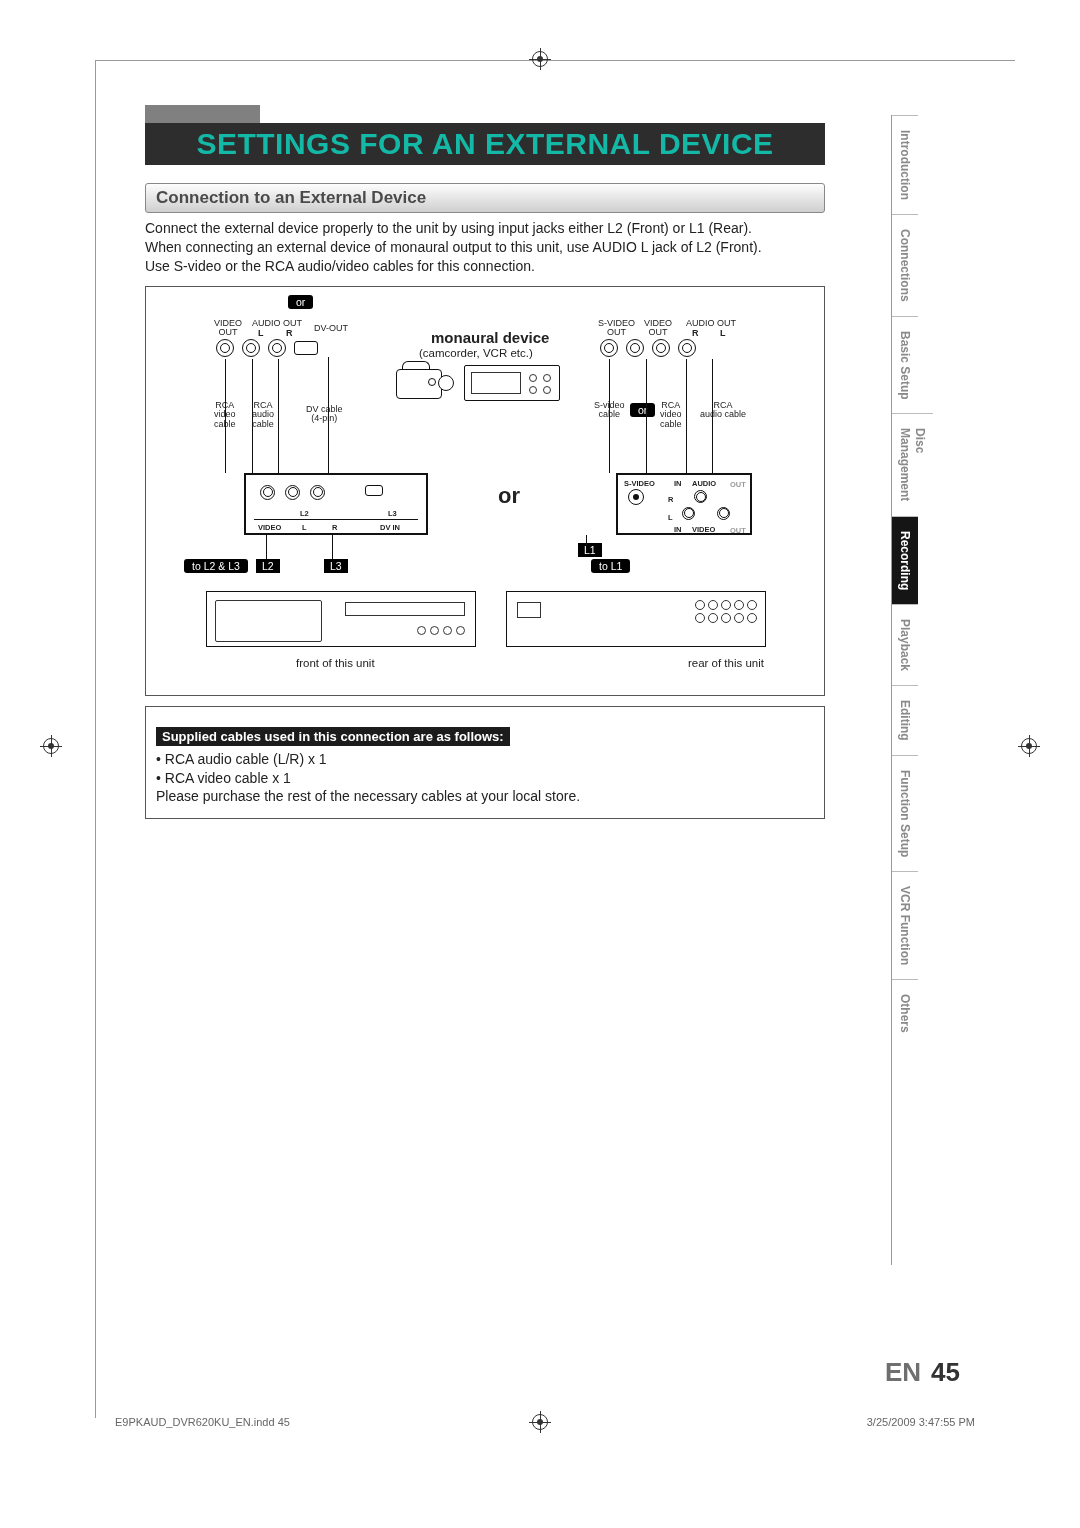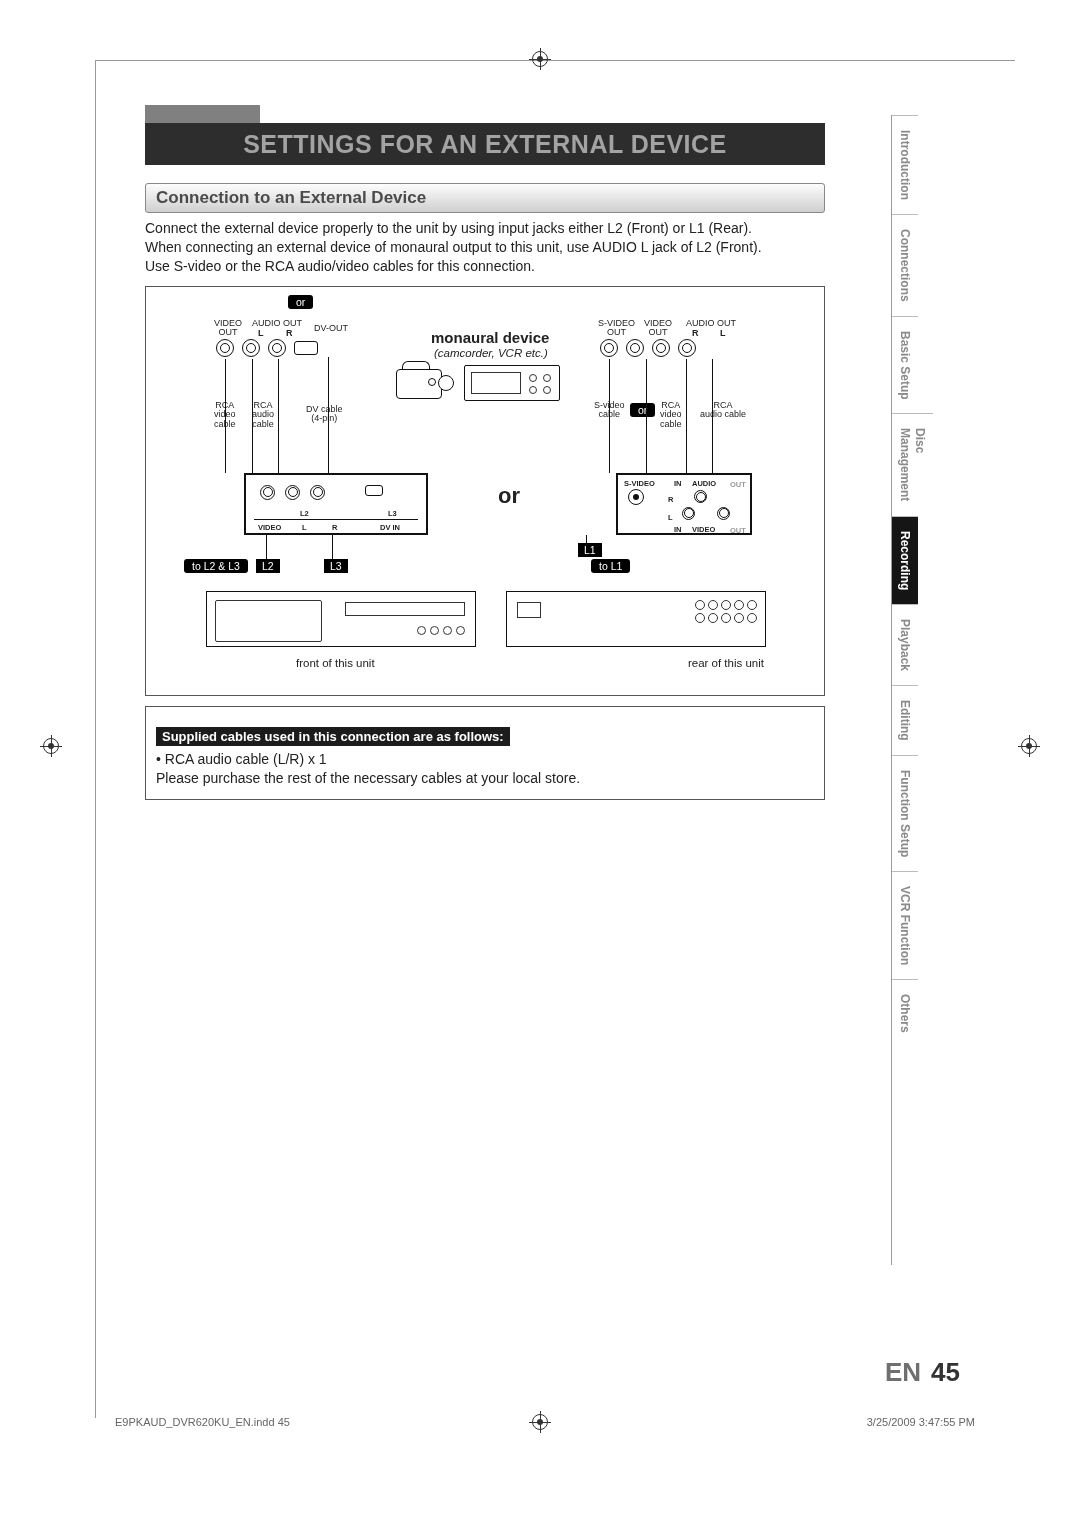--- a/index.html
+++ b/index.html
@@ -17,21 +17,21 @@
   .reg-top { top:48px; left:529px; }
   .reg-bot { bottom:95px; left:529px; }
   .reg-left { top:735px; left:40px; }
   .reg-right { top:735px; right:40px; }
 
   .content { position: absolute; top: 105px; left: 145px; width: 680px; }
 
   
   .title-wrap { position: relative; height: 66px; margin-bottom: 12px; }
   .title-gray { position:absolute; left:0; top:0; width:115px; height:60px; background:#808080; }
-  .title-black { position:absolute; left:0; top:18px; right:0; height:42px; background:#2d2d2d; color:#a3a3a3; font-weight:800; font-size:25px; letter-spacing:0.5px; display:flex; align-items:center; justify-content:center; }
+  .title-black { position:absolute; left:0; top:18px; right:0; height:42px; background:#2d2d2d; color:#14b8a6; font-weight:800; font-size:30px; letter-spacing:0.5px; display:flex; align-items:center; justify-content:center; }
 
   .section-hdr { margin: 6px 0 6px 0; height: 30px; background: linear-gradient(#fdfdfd,#cfcfcf); border:1px solid #888; border-radius:3px; color:#4a4a4a; font-weight:700; font-size:17px; padding:4px 10px; }
 
   .body-text { font-size: 14px; line-height: 1.35; }
 
   .card { margin-top: 10px; border: 0.8px solid #555; padding: 8px 10px 12px 10px; }
 
   
   .diagram { position: relative; width: 100%; height: 410px; border: 0.8px solid #555; margin-top: 10px; }
   .pill { position:absolute; background:#000; color:#fff; font-size:10.5px; padding:1px 8px; border-radius:3px; }
@@ -171,21 +171,21 @@
 cable</div>
       <div class="small-label" style="left:160px; top:118px; white-space:pre;">DV cable
 (4-pin)</div>
 
       <div class="wire" style="left:79px; top:72px; width:1.3px; height:114px;"></div>
       <div class="wire" style="left:106px; top:72px; width:1.3px; height:114px;"></div>
       <div class="wire" style="left:132px; top:72px; width:1.3px; height:114px;"></div>
       <div class="wire" style="left:182px; top:70px; width:1.3px; height:116px;"></div>
 
       <div class="ext-label" style="left:285px; top:42px;">monaural device</div>
-      <div class="ext-sub" style="left:288px; top:60px;font-style:italic;">(camcorder, VCR etc.)</div>
+      <div class="ext-sub" style="left:273px; top:60px;">(camcorder, VCR etc.)</div>
       <div class="camcorder" style="left:250px; top:82px;">
         <div class="handle"></div>
           <div class="body"></div>
           <div class="lens"></div>
           <div class="eye"></div>
       </div>
       <div class="vcr" style="left:318px; top:78px; width:96px; height:36px;">
         <div class="slot" style="left:6px; top:6px; width:50px; height:22px;"></div>
         <div class="btn" style="right:22px; top:8px;"></div>
         <div class="btn" style="right:8px; top:8px;"></div>
@@ -297,20 +297,21 @@
           </div>
       </div>
 
       <div class="front-caption">front of this unit</div>
       <div class="rear-caption">rear of this unit</div>
     </div>
 
     <div class="card">
       <div class="supplied-hdr">Supplied cables used in this connection are as follows:</div>
       <div class="body-text">• RCA audio cable (L/R) x 1</div>
+      <div class="body-text">• RCA video cable x 1</div>
       <div class="body-text">Please purchase the rest of the necessary cables at your local store.</div>
     </div>
   </div>
 
   <div class="side-tabs">
     <div class="tab">Introduction</div>
     <div class="tab">Connections</div>
     <div class="tab">Basic Setup</div>
     <div class="tab double">
       <span>Disc</span><br>

